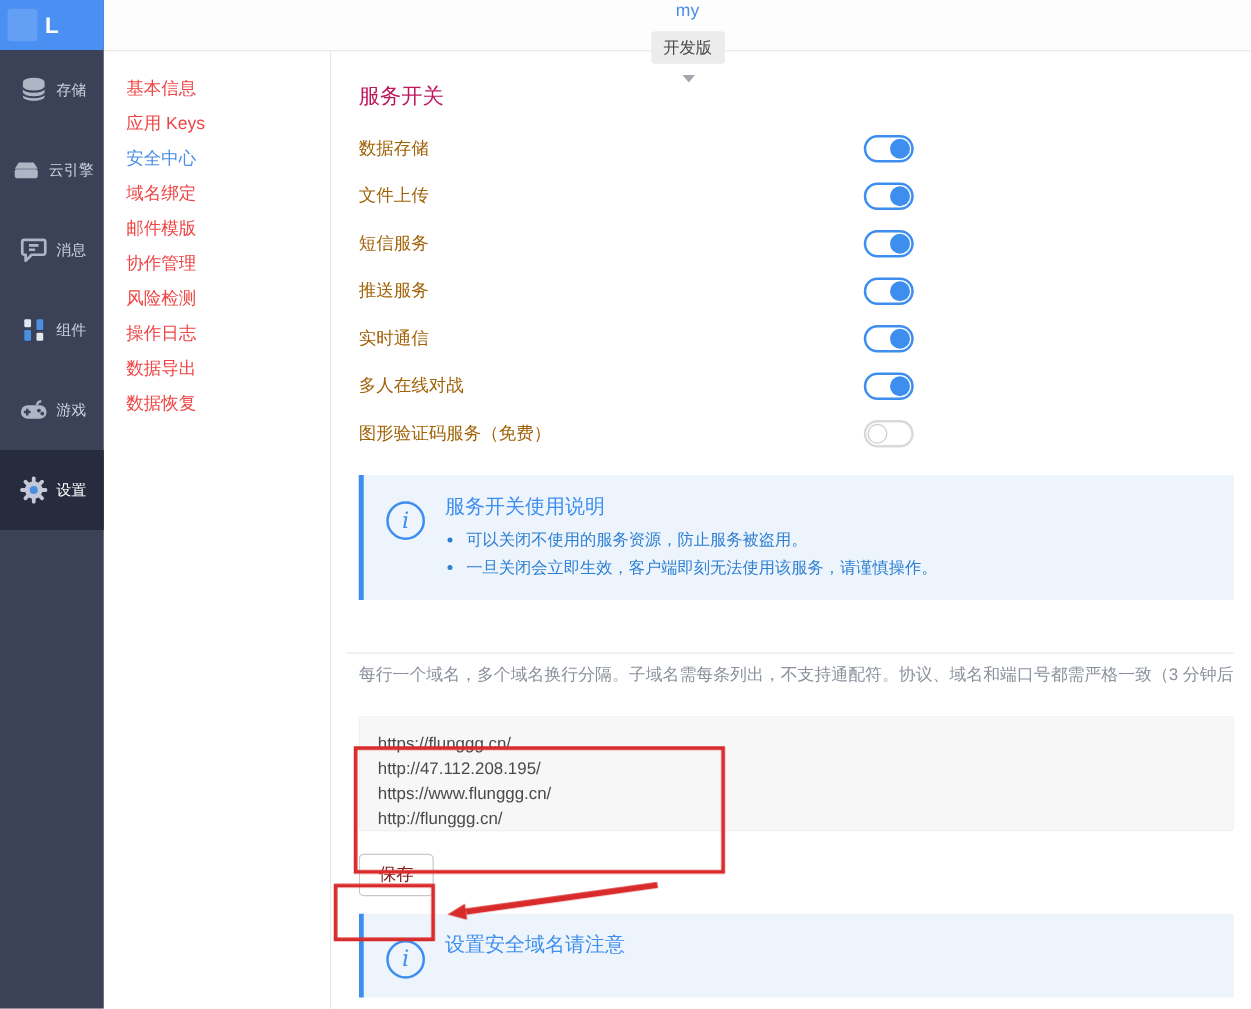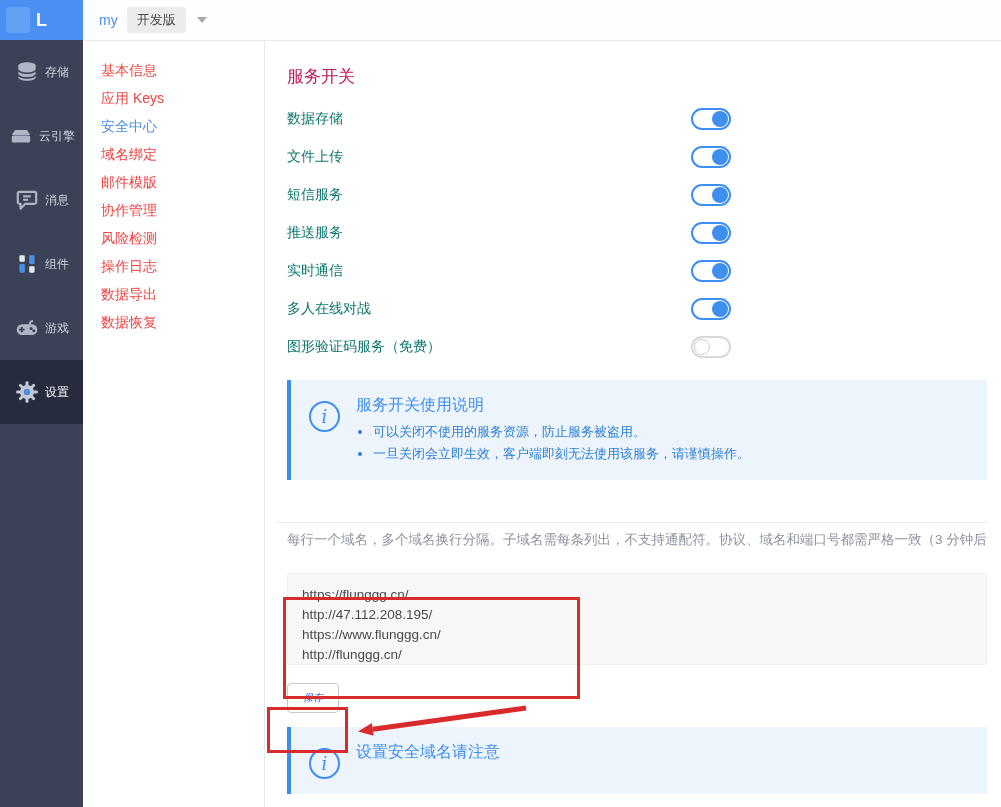--- a/index.html
+++ b/index.html
@@ -12,39 +12,39 @@
           color: #fff; font-size: 18px; font-weight: bold; position: relative; cursor: pointer; }
   .logo::before { content: ""; position: absolute; left: 6px; top: 7px; width: 24px; height: 26px;
                   background: rgba(255,255,255,0.14); border-radius: 3px; }
   .nav-item { height: 64px; display: flex; flex-direction: row; align-items: center; justify-content: center;
               gap: 5px; color: #ccd2de; font-size: 12px; cursor: pointer; }
   .nav-item.active { background: #262b3e; color: #fff; }
   .nav-icon { width: 26px; height: 26px; display: block; }
 
   
   .topbar { position: absolute; left: 83px; top: 0; right: 0; height: 41px; background: #fdfdfd;
-            border-bottom: 1px solid #e9e9e9; display: flex; align-items: center; padding-left: 16px; gap: 9px; z-index: 1; }
+            border-bottom: 1px solid #e9e9e9; display: flex; align-items: center; padding-left: 16px; gap: 9px; z-index: 1; flex-direction: column; }
   .app-name { color: #4a8fe2; font-size: 14px; cursor: pointer; }
   .version-badge { background: #ececec; color: #4a4a4a; font-size: 13px; padding: 4px 10px; border-radius: 3px; }
   .caret-down { width: 0; height: 0; border-left: 5px solid transparent; border-right: 5px solid transparent;
                 border-top: 6px solid #a2a7ae; margin-left: 2px; cursor: pointer; }
 
   
   .submenu { position: absolute; left: 83px; top: 41px; width: 182px; bottom: 0; background: #fff;
              border-right: 1px solid #e8e8e8; padding-top: 15px; }
   .submenu-item { height: 28px; line-height: 28px; padding-left: 18px; font-size: 14px; color: #ef4444; cursor: pointer; }
   .submenu-item.active { color: #4a8fe2; }
 
   
   .main { position: absolute; left: 265px; top: 41px; right: 0; bottom: 0; background: #fff;
           overflow: hidden; padding: 24px 14px 0 22px; }
   .section-title { font-size: 17px; color: #be185d; font-weight: 500; }
   .switch-rows { margin-top: 12px; }
   .switch-row { width: 444px; height: 38px; display: flex; align-items: center; justify-content: space-between; }
-  .switch-label { font-size: 14px; color: #0f766e; }
+  .switch-label { font-size: 14px; color: #a16207; }
   .switch { width: 40px; height: 22px; border-radius: 12px; border: 2px solid #3e8ef0; position: relative; cursor: pointer; background: #fff; }
   .switch .knob { position: absolute; top: 1px; width: 16px; height: 16px; border-radius: 50%; }
   .switch.on .knob { right: 1px; background: #3e8ef0; }
   .switch.off { border-color: #d9d9d9; }
   .switch.off .knob { left: 1px; background: #fff; border: 1px solid #cfcfcf; }
 
   .note-box { background: #edf4fb; border-left: 4px solid #3e8ef0; margin-top: 14px; padding: 15px 20px 15px 18px;
               display: flex; gap: 16px; align-items: flex-start; }
   .info-circle { width: 31px; height: 31px; border: 2px solid #3e8ef0; border-radius: 50%; color: #3e8ef0;
                  font-family: "DejaVu Serif", serif; font-style: italic; font-size: 18px;
@@ -53,21 +53,21 @@
   .note-bullets { list-style: disc; padding-left: 17px; color: #2d7fd4; font-size: 13px; line-height: 22px; }
 
   .divider { border: none; border-top: 1px solid #eaeaea; margin: 42px 0 0 -10px; }
   .h2 { margin-top: 10px; }
   .desc { margin-top: 8px; font-size: 13.5px; color: #8b919c; white-space: nowrap; overflow: hidden; }
 
   .domain-textarea { display: block; margin-top: 24px; width: 100%; height: 92px; background: #f7f7f7;
                      border: 1px solid #f0f0f0; border-radius: 3px; padding: 11px 14px; font-size: 13.5px;
                      line-height: 20px; color: #4a4a4a; font-family: "Liberation Sans", sans-serif; resize: none; }
   .save-btn { margin-top: 18px; padding: 7px 15px; background: #fff; border: 1px solid #c9c9c9; border-radius: 4px;
-              font-size: 10px; color: #1d4ed8; cursor: pointer; font-family: "Liberation Sans", sans-serif; font-style: italic; }
+              font-size: 14px; color: #7f1d1d; cursor: pointer; font-family: "Liberation Sans", sans-serif; }
 
   
   .anno-rect { position: absolute; border: 3px solid #d92b2b; z-index: 10; pointer-events: none; }
   #anno-textarea { left: 283px; top: 597px; width: 297px; height: 102px; }
   #anno-save { left: 267px; top: 707px; width: 81px; height: 46px; }
   #anno-arrow { position: absolute; left: 350px; top: 702px; z-index: 10; pointer-events: none; }
 </style>
 </head>
 <body>
 

